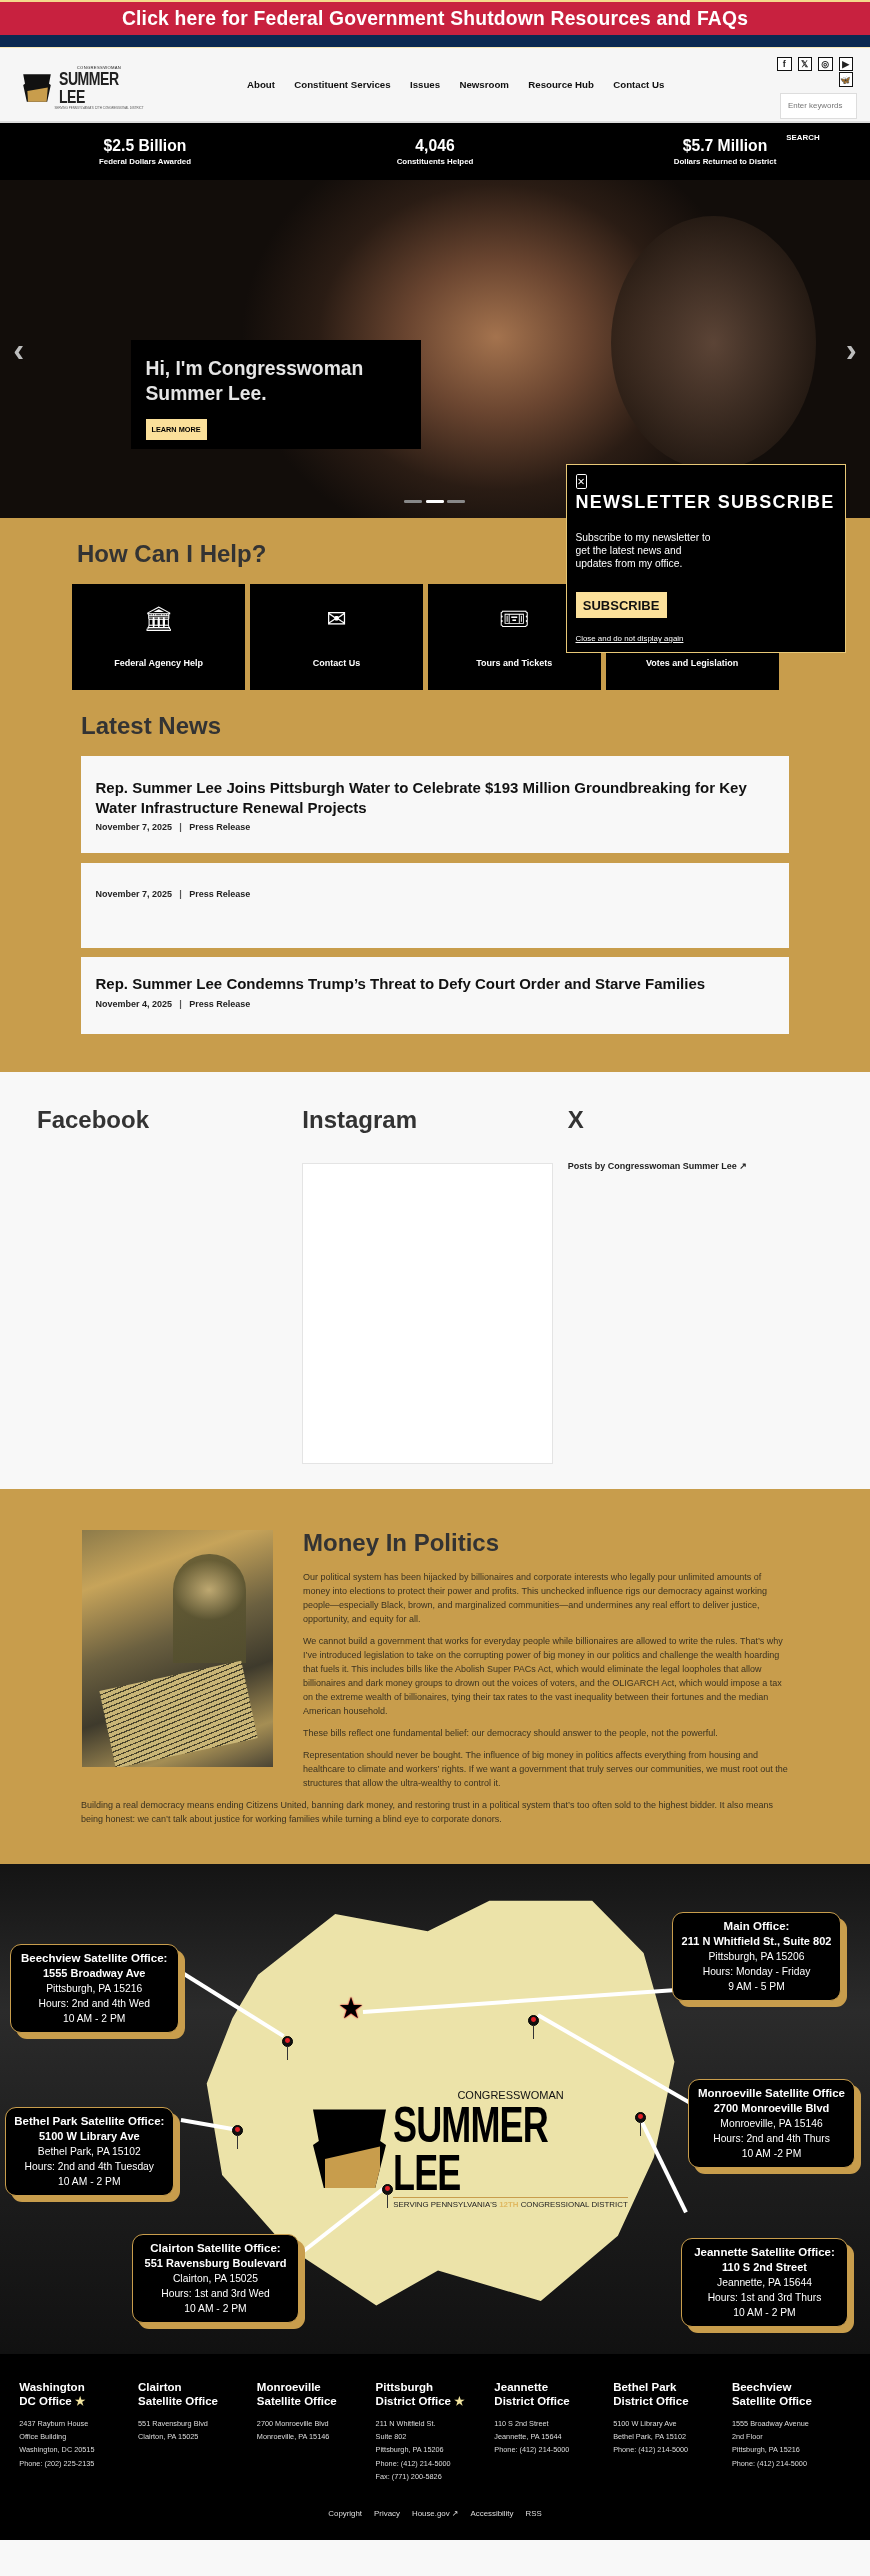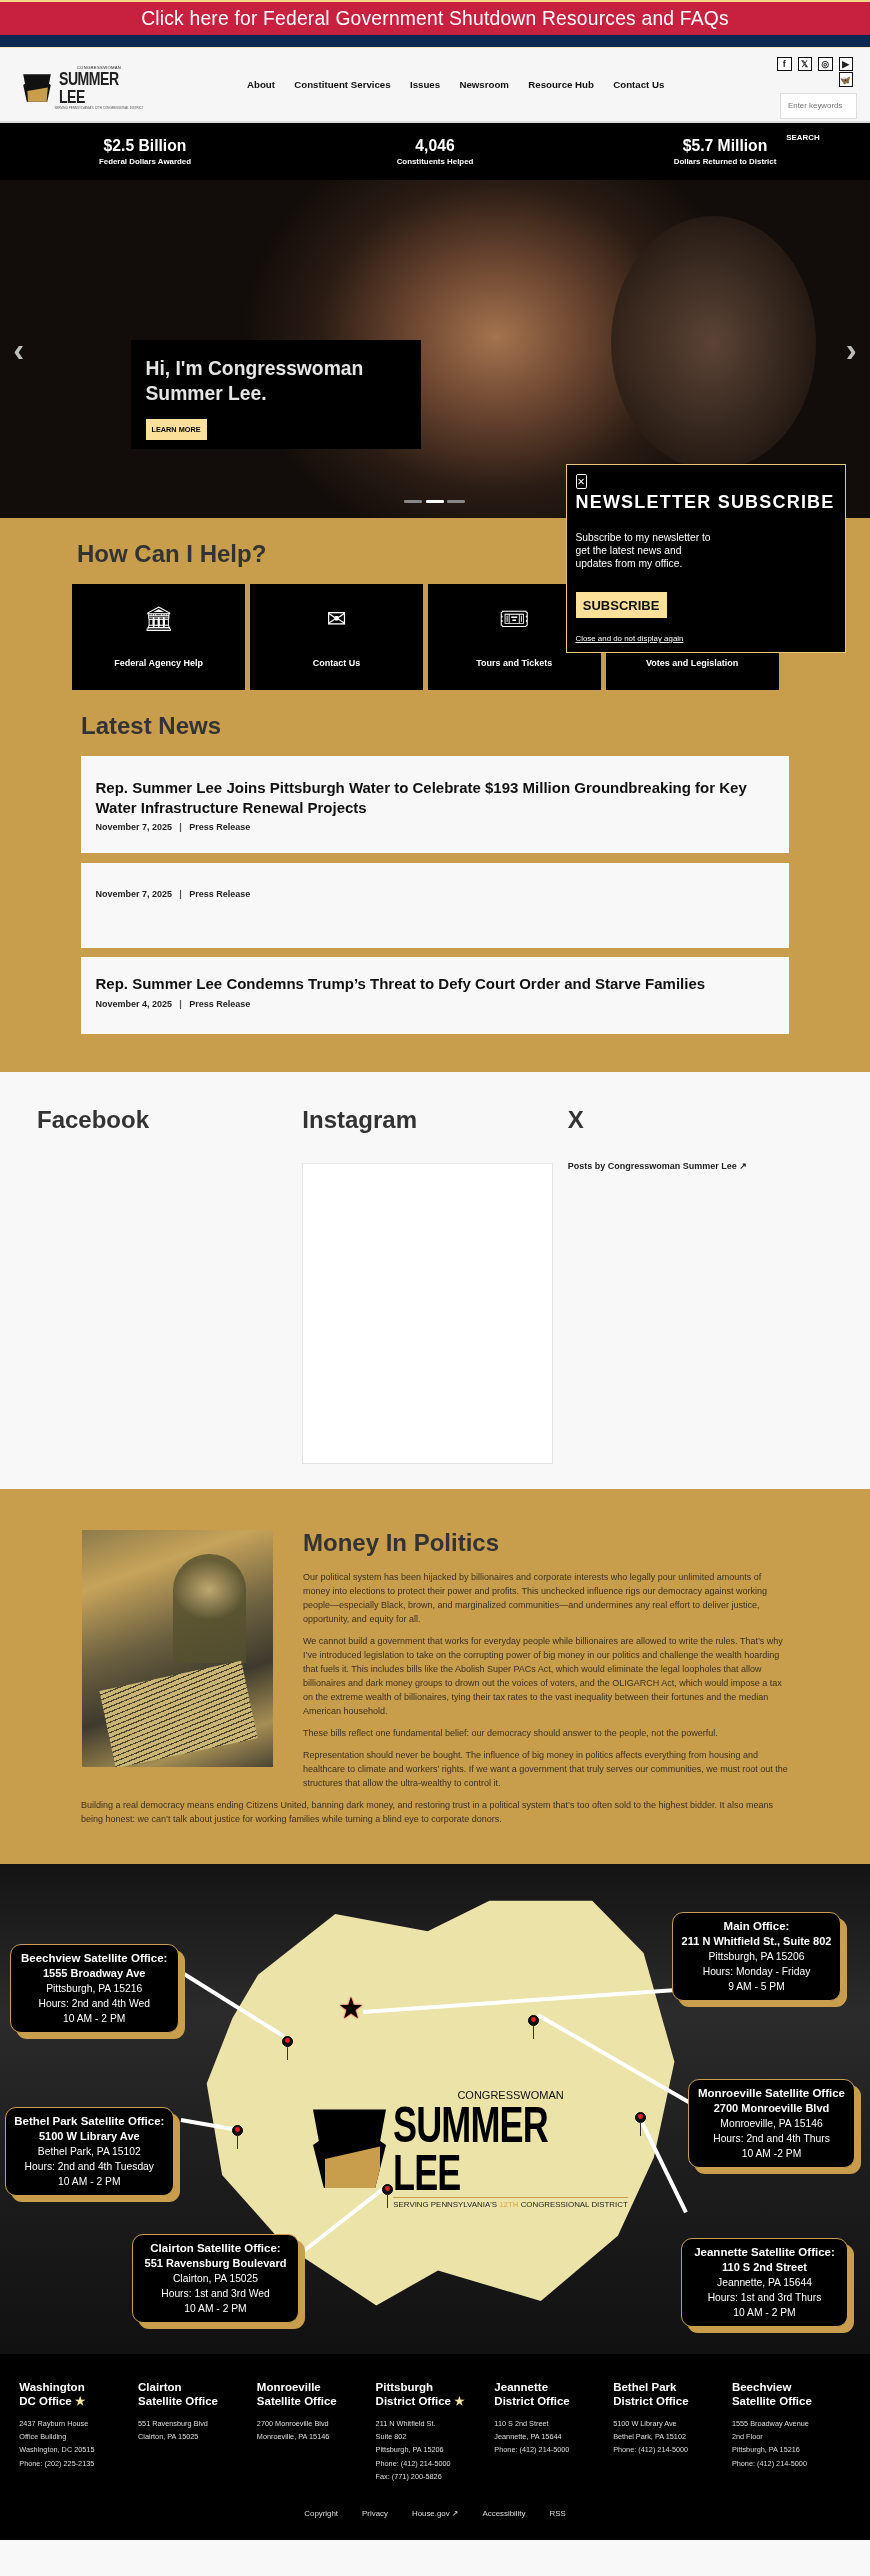--- a/index.html
+++ b/index.html
@@ -1,18 +1,18 @@
 <!DOCTYPE html>
 <html style="font-size:9.7px"><head>
 <meta charset="utf-8">
 <style>
 *{box-sizing:border-box;margin:0;padding:0}
 body{width:870px;font-family:"Liberation Sans",sans-serif;background:#f8f8f8;color:#222}
 a{color:inherit;text-decoration:none}
-.banner{height:35px;background:#c8213f;color:#fff;display:flex;align-items:center;justify-content:center;font-weight:400;font-size:19.3px;border-top:2.4px solid #f4d98b;letter-spacing:0.2px}
+.banner{height:35px;background:#c8213f;color:#fff;display:flex;align-items:center;justify-content:center;font-weight:700;font-size:19.3px;border-top:2.4px solid #f4d98b;letter-spacing:0.2px}
 .navystrip{height:13.3px;background:#0b2951;border-bottom:1.8px solid #f6e7b8}
 .header{height:75px;background:#f6f6f6;position:relative;border-bottom:2.4px solid #ddd}
 .logo{position:absolute;left:22px;top:17px;display:flex;align-items:center;gap:2.4px}
 .keystone{width:30px;height:30px;position:relative}
 .logo-text{display:flex;flex-direction:column;align-items:center}
 .logo-small{font-size:4.2px;color:#222;letter-spacing:0.3px}
 .logo-big{font-family:"Liberation Sans",sans-serif;font-weight:700;font-size:18px;line-height:18px;transform:scaleX(.78);transform-origin:left;letter-spacing:-0.6px;width:79px}
 .logo-tag{font-size:3px;color:#555}
 .nav{position:absolute;left:247px;top:31px;display:flex;gap:19.3px;font-weight:700;font-size:9.7px;color:#111}
 .social{position:absolute;right:17px;top:8.5px;display:flex;gap:6px}
@@ -82,21 +82,21 @@
 .pin::after{content:"";position:absolute;left:1.8px;top:1.2px;width:4.8px;height:4.8px;border-radius:50%;background:#e21f26}
 .pin::before{content:"";position:absolute;left:3.6px;top:9.7px;width:1.2px;height:13.3px;background:#333}
 .star{position:absolute;font-size:29px;color:#000;text-shadow:0 0 1.2px #e21f26,0 0 1.8px #e21f26}
 .line{position:absolute;height:3.6px;background:#fff;transform-origin:left center}
 .footer{background:#000;color:#fff;padding:26.6px 19.3px 0;height:186px}
 .foot-cols{display:flex}
 .fcol{flex:1;padding-right:6px}
 .fcol h4{font-size:11.5px;font-weight:700;line-height:14px;margin-bottom:8.5px}
 .fcol h4 .fstar{color:#f1e49e}
 .fcol p{font-size:7.3px;line-height:13.3px;color:#ddd}
-.foot-links{display:flex;justify-content:center;gap:24px;font-size:7.9px;color:#ddd;margin-top:25.4px;padding-left:0}
+.foot-links{display:flex;justify-content:center;gap:12px;font-size:7.9px;color:#ddd;margin-top:25.4px;padding-left:0}
 </style>
 </head>
 <body>
 
 <a class="banner">Click here for Federal Government Shutdown Resources and FAQs</a>
 <div class="navystrip"></div>
 
 <header class="header">
   <a class="logo">
     <svg class="keystone" viewBox="0 0 50 50">

